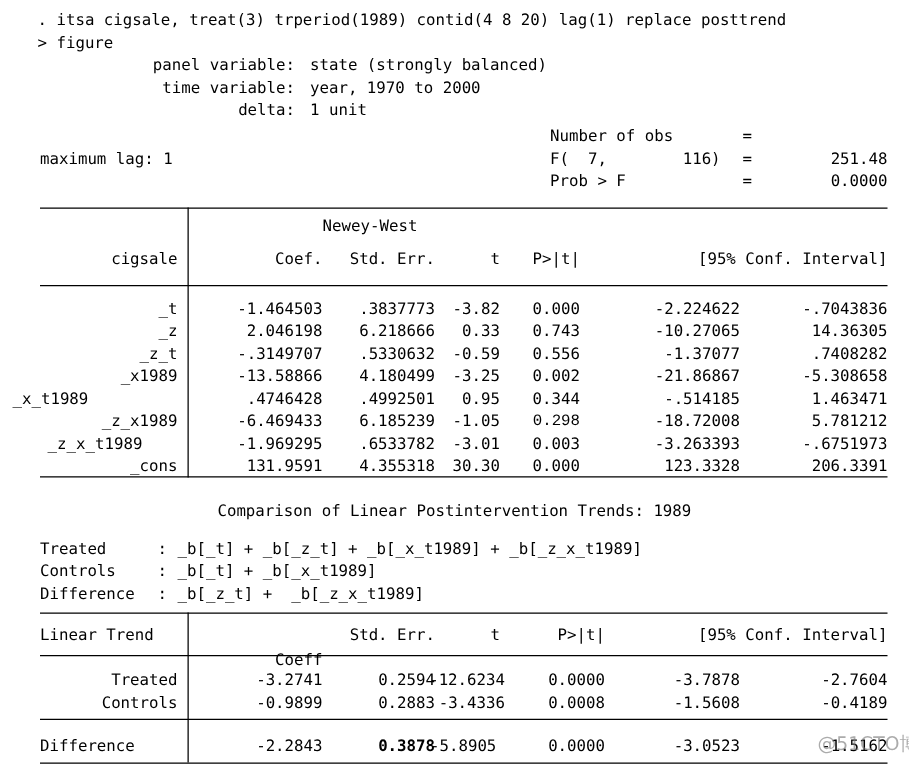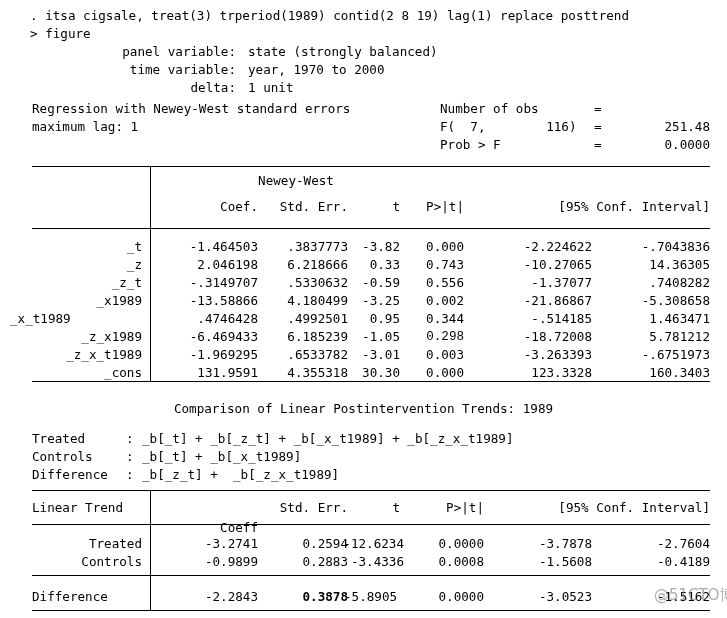--- a/index.html
+++ b/index.html
@@ -57,53 +57,53 @@
     white-space: nowrap;
     pointer-events: none;
     margin-left: 48px;
   }
 </style>
 </head>
 <body>
 
 <div class="stata-output">
 
-  <pre class="line abs" style="left:30px; top:7px;">. itsa cigsale, treat(3) trperiod(1989) contid(2 8 19) lag(1) replace posttrend</pre>
+  <pre class="line abs" style="left:30px; top:7px;">. itsa cigsale, treat(3) trperiod(1989) contid(4 8 20) lag(1) replace posttrend</pre>
   <pre class="line abs" style="left:30px; top:25px;">&gt; figure</pre>
 
   <pre class="line abs" style="left:80px; top:43px; text-align:right; width:156px;">panel variable:</pre>
   <pre class="line abs" style="left:80px; top:61px; text-align:right; width:156px;">time variable:</pre>
 
   <pre class="line abs" style="left:248px; top:43px;">state (strongly balanced)</pre>
   <pre class="line abs" style="left:248px; top:61px;">year, 1970 to 2000</pre>
 
   <pre class="line abs" style="left:80px; top:79px; text-align:right; width:156px;">delta:</pre>
   <pre class="line abs" style="left:248px; top:79px;">1 unit</pre>
 
-  <pre class="line abs" style="left:32px; top:100px;">Regression with Newey-West standard errors</pre>
   <pre class="line abs" style="left:32px; top:118px;">maximum lag: 1</pre>
 
   <pre class="line abs" style="left:440px; top:100px;">Number of obs</pre>
   <pre class="line abs" style="left:594px; top:100px;">=</pre>
 
   <pre class="line abs" style="left:440px; top:118px;">F(  7,        116)</pre>
   <pre class="line abs" style="left:594px; top:118px;">=</pre>
   <pre class="line abs" style="left:600px; top:118px; width:110px; text-align:right;">251.48</pre>
 
   <pre class="line abs" style="left:440px; top:136px;">Prob &gt; F</pre>
   <pre class="line abs" style="left:594px; top:136px;">=</pre>
   <pre class="line abs" style="left:600px; top:136px; width:110px; text-align:right;">0.0000</pre>
 
   <div class="hrule" style="left:32px; top:166px; width:678px;"></div>
   <div class="vrule" style="left:150px; top:166px; height:216px;"></div>
   <div class="hrule" style="left:32px; top:228px; width:678px;"></div>
   <div class="hrule" style="left:32px; top:381px; width:678px;"></div>
 
   <pre class="line abs" style="left:246px; top:172px; width:100px; text-align:center;">Newey-West</pre>
 
+  <pre class="line abs" style="left:10px; top:198px; width:132px; text-align:right;">cigsale</pre>
   <pre class="line abs" style="left:168px; top:198px; width:90px; text-align:right;">Coef.</pre>
   <pre class="line abs" style="left:262px; top:198px; width:86px; text-align:right;">Std. Err.</pre>
   <pre class="line abs" style="left:352px; top:198px; width:48px; text-align:right;">t</pre>
   <pre class="line abs" style="left:404px; top:198px; width:60px; text-align:right;">P&gt;|t|</pre>
   <pre class="line abs" style="left:490px; top:198px; width:220px; text-align:right;">[95% Conf. Interval]</pre>
 
   <div>
 
     <div>
       <pre class="line abs" style="left:10px; top:238px; width:132px; text-align:right;">_t</pre>
@@ -159,37 +159,37 @@
       <pre class="line abs" style="left:10px; top:328px; width:132px; text-align:right;">_z_x1989</pre>
       <pre class="line abs" style="left:158px; top:328px; width:100px; text-align:right;">-6.469433</pre>
       <pre class="line abs" style="left:262px; top:328px; width:86px; text-align:right;">6.185239</pre>
       <pre class="line abs" style="left:348px; top:328px; width:52px; text-align:right;">-1.05</pre>
       <pre class="line abs" style="left:404px; top:328px; width:60px; text-align:right;font-family:Liberation Mono, monospace;">0.298</pre>
       <pre class="line abs" style="left:480px; top:328px; width:112px; text-align:right;">-18.72008</pre>
       <pre class="line abs" style="left:596px; top:328px; width:114px; text-align:right;">5.781212</pre>
     </div>
 
     <div>
-      <pre class="line abs" style="left:10px; top:346px; width:132px; text-align:right;">_z_x_t1989</pre>
+      <pre class="line abs" style="left:10px; top:346px; width:132px; text-align:center;">_z_x_t1989</pre>
       <pre class="line abs" style="left:158px; top:346px; width:100px; text-align:right;">-1.969295</pre>
       <pre class="line abs" style="left:262px; top:346px; width:86px; text-align:right;">.6533782</pre>
       <pre class="line abs" style="left:348px; top:346px; width:52px; text-align:right;">-3.01</pre>
       <pre class="line abs" style="left:404px; top:346px; width:60px; text-align:right;">0.003</pre>
       <pre class="line abs" style="left:480px; top:346px; width:112px; text-align:right;">-3.263393</pre>
       <pre class="line abs" style="left:596px; top:346px; width:114px; text-align:right;">-.6751973</pre>
     </div>
 
     <div>
       <pre class="line abs" style="left:10px; top:364px; width:132px; text-align:right;">_cons</pre>
       <pre class="line abs" style="left:158px; top:364px; width:100px; text-align:right;">131.9591</pre>
       <pre class="line abs" style="left:262px; top:364px; width:86px; text-align:right;">4.355318</pre>
       <pre class="line abs" style="left:348px; top:364px; width:52px; text-align:right;">30.30</pre>
       <pre class="line abs" style="left:404px; top:364px; width:60px; text-align:right;">0.000</pre>
       <pre class="line abs" style="left:480px; top:364px; width:112px; text-align:right;">123.3328</pre>
-      <pre class="line abs" style="left:596px; top:364px; width:114px; text-align:right;">160.3403</pre>
+      <pre class="line abs" style="left:596px; top:364px; width:114px; text-align:right;">206.3391</pre>
     </div>
   </div>
 
   <pre class="line abs" style="left:0px; top:400px; width:727px; text-align:center;">Comparison of Linear Postintervention Trends: 1989</pre>
 
   <pre class="line abs" style="left:32px; top:430px;">Treated   </pre>
   <pre class="line abs" style="left:126px; top:430px;">:</pre>
   <pre class="line abs" style="left:142px; top:430px;">_b[_t] + _b[_z_t] + _b[_x_t1989] + _b[_z_x_t1989]</pre>
 
   <pre class="line abs" style="left:32px; top:448px;">Controls  </pre>

